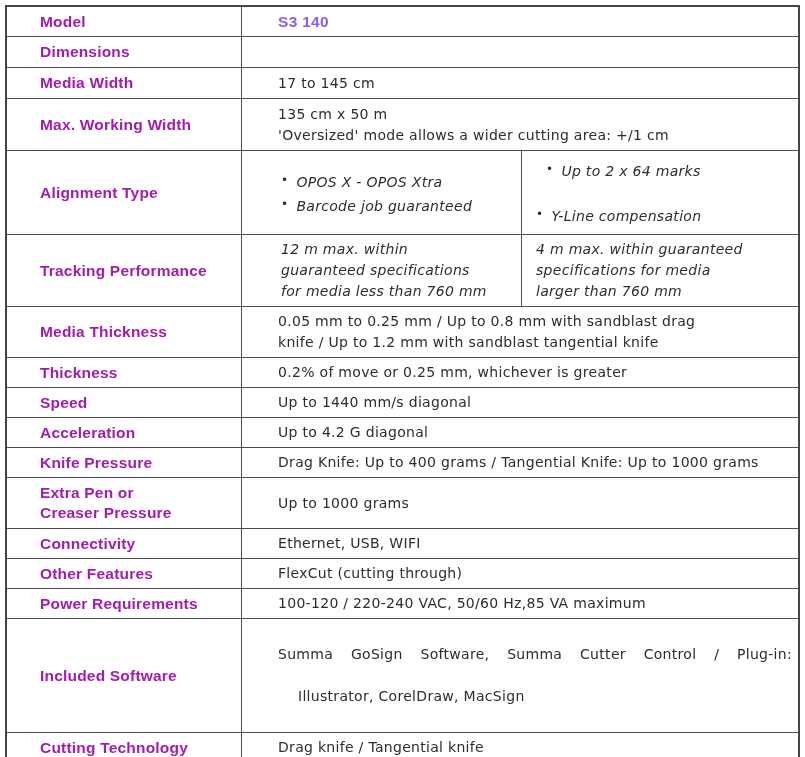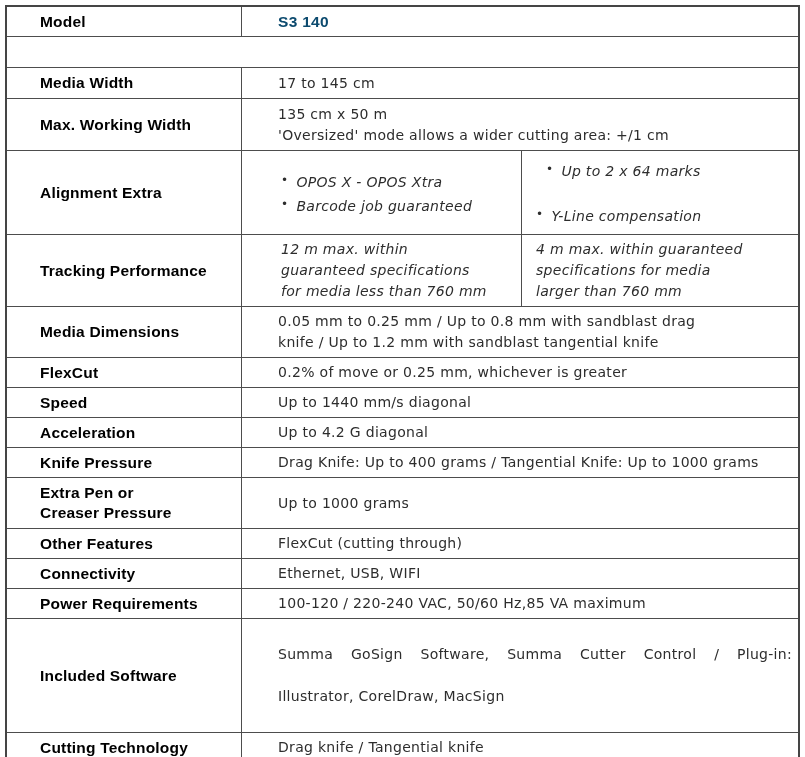--- a/index.html
+++ b/index.html
@@ -18,83 +18,84 @@
 
   .lbl {
     flex: 0 0 235px;
     border-right: 1.5px solid #4d4d4d;
     display: flex; align-items: center;
     padding: 3px 6px 3px 33px;
     font-weight: 700;
     font-size: 15.5px;
     letter-spacing: 0.2px;
     line-height: 20px;
-    color: #000000;
+    color: #a21caf;
     white-space: pre-line;
   }
 
   .val {
     flex: 1 1 auto;
     display: flex; align-items: center;
     padding: 4px 6px 4px 36px;
     font-family: "DejaVu Sans", sans-serif;
     font-size: 14px;
     letter-spacing: 0.3px;
     line-height: 21px;
     color: #2d2d2d;
     white-space: pre-line;
   }
 
-  .val.boldval { font-family: "Liberation Sans", sans-serif; font-weight: 700; font-size: 15.5px; color: #0c4a6e; white-space: normal; }
+  .val.boldval { font-family: "Liberation Sans", sans-serif; font-weight: 700; font-size: 15.5px; color: #8b5cf6; white-space: normal; }
 
   .val.split { padding: 0; white-space: normal; align-items: stretch; font-style: italic; }
   .sub {
     display: flex; flex-direction: column; justify-content: center;
     font-family: "DejaVu Sans", sans-serif;
     font-size: 14px; letter-spacing: 0.3px; color: #2d2d2d;
   }
   .sub.left  { flex: 0 0 280px; border-right: 1.5px solid #4d4d4d; padding: 4px 4px 4px 39px; }
   .sub.right { flex: 1 1 auto; padding: 4px 4px 4px 14px; gap: 21px; }
 
   .bline { line-height: 22px; }
   .bline.indent { padding-left: 10px; }
   .wrapline { line-height: 22px; }
   .blt { display: inline-block; font-size: 12px; vertical-align: 3px; margin-right: 8px; }
   .multiline { white-space: pre-line; line-height: 21px; }
 
   .block { width: 100%; }
   .jline { text-align: justify; text-align-last: justify; line-height: 21px; }
-  .nline { line-height: 21px; }
+  .nline { line-height: 21px; margin-left: 20px; }
 </style>
 </head>
 <body>
 
 <div class="spec-table">
 
   <div class="row" style="min-height:29px">
     <div class="lbl">Model</div>
     <div class="val boldval">S3 140</div>
   </div>
 
   <div class="row" style="min-height:31px">
+    <div class="lbl">Dimensions</div>
   </div>
 
   <div class="row" style="min-height:31px">
     <div class="lbl">Media Width</div>
     <div class="val">17 to 145 cm</div>
   </div>
 
   <div class="row" style="min-height:52px">
     <div class="lbl">Max. Working Width</div>
     <div class="val">135 cm x 50 m
 'Oversized' mode allows a wider cutting area: +/1 cm</div>
   </div>
 
   <div class="row" style="min-height:84px">
-    <div class="lbl">Alignment Extra</div>
+    <div class="lbl">Alignment Type</div>
     <div class="val split">
       <div class="sub left">
         <div class="bline"><span class="blt">•</span><span>OPOS X - OPOS Xtra</span></div>
         <div class="bline"><span class="blt">•</span><span>Barcode job guaranteed</span></div>
       </div>
       <div class="sub right">
         <div class="bline indent"><span class="blt">•</span><span>Up to 2 x 64 marks</span></div>
         <div class="bline"><span class="blt">•</span><span>Y-Line compensation</span></div>
       </div>
     </div>
@@ -110,27 +111,27 @@
       </div>
       <div class="sub right">
         <div class="multiline">4 m max. within guaranteed
 specifications for media
 larger than 760 mm</div>
       </div>
     </div>
   </div>
 
   <div class="row" style="min-height:51px">
-    <div class="lbl">Media Dimensions</div>
+    <div class="lbl">Media Thickness</div>
     <div class="val">0.05 mm to 0.25 mm / Up to 0.8 mm with sandblast drag
 knife / Up to 1.2 mm with sandblast tangential knife</div>
   </div>
 
   <div class="row" style="min-height:30px">
-    <div class="lbl">FlexCut</div>
+    <div class="lbl">Thickness</div>
     <div class="val">0.2% of move or 0.25 mm, whichever is greater</div>
   </div>
 
   <div class="row" style="min-height:30px">
     <div class="lbl">Speed</div>
     <div class="val">Up to 1440 mm/s diagonal</div>
   </div>
 
   <div class="row" style="min-height:30px">
     <div class="lbl">Acceleration</div>
@@ -142,27 +143,27 @@
     <div class="val">Drag Knife: Up to 400 grams / Tangential Knife: Up to 1000 grams</div>
   </div>
 
   <div class="row" style="min-height:51px">
     <div class="lbl">Extra Pen or
 Creaser Pressure</div>
     <div class="val">Up to 1000 grams</div>
   </div>
 
   <div class="row" style="min-height:30px">
-    <div class="lbl">Other Features</div>
-    <div class="val">FlexCut (cutting through)</div>
+    <div class="lbl">Connectivity</div>
+    <div class="val">Ethernet, USB, WIFI</div>
   </div>
 
   <div class="row" style="min-height:30px">
-    <div class="lbl">Connectivity</div>
-    <div class="val">Ethernet, USB, WIFI</div>
+    <div class="lbl">Other Features</div>
+    <div class="val">FlexCut (cutting through)</div>
   </div>
 
   <div class="row" style="min-height:30px">
     <div class="lbl">Power Requirements</div>
     <div class="val">100-120 / 220-240 VAC, 50/60 Hz,85 VA maximum</div>
   </div>
 
   <div class="row" style="min-height:51px">
     <div class="lbl">Included Software</div>
     <div class="val">

